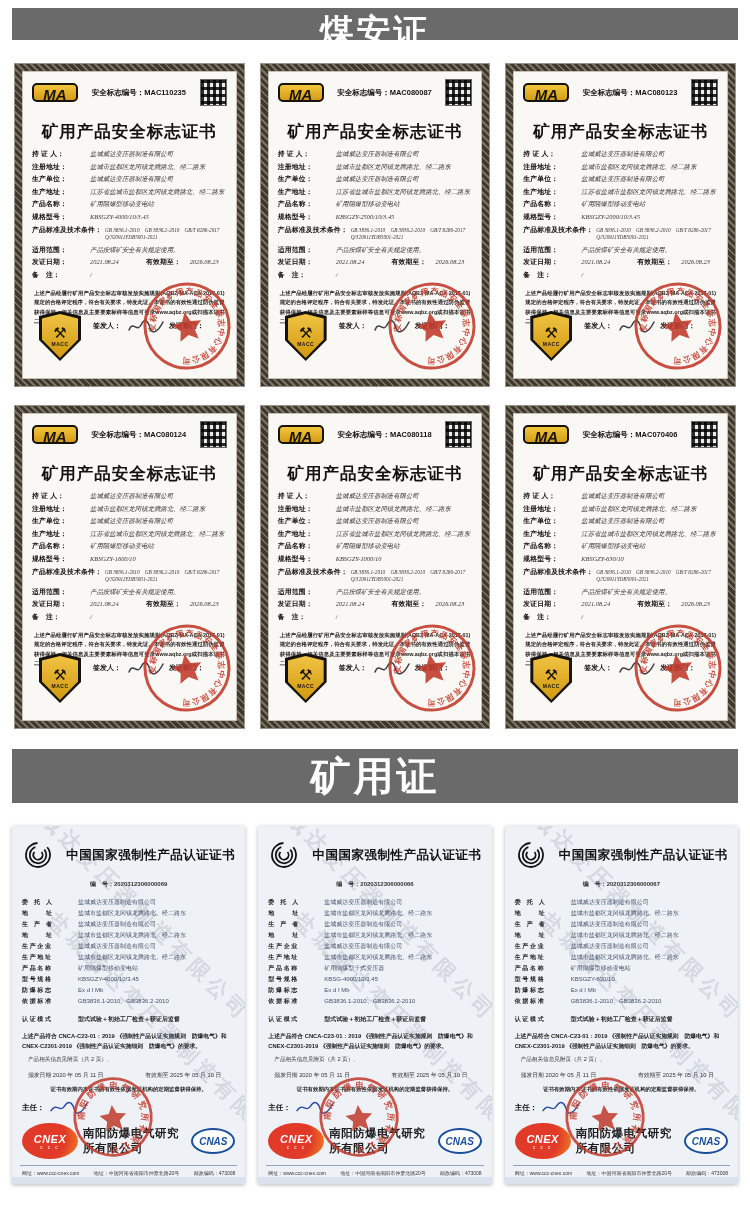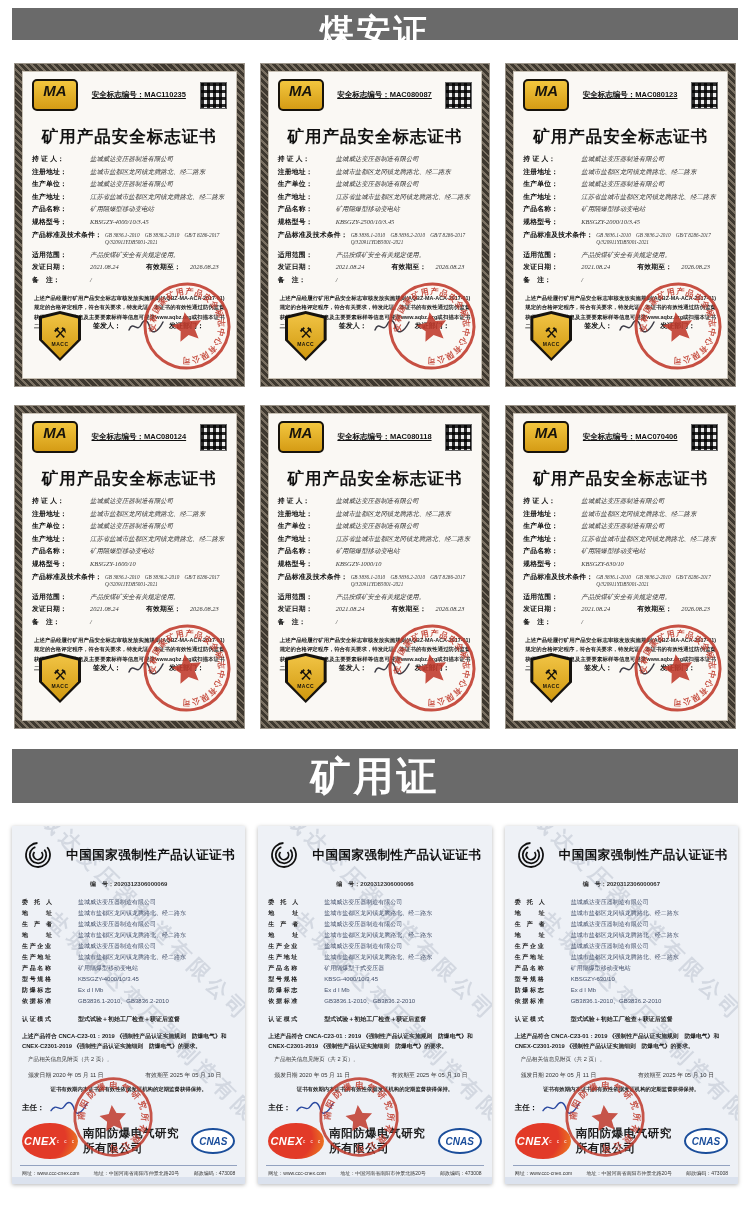--- a/index.html
+++ b/index.html
@@ -22,25 +22,25 @@
   .ma-grid { display:grid; grid-template-columns:repeat(3,1fr); gap:20px 17px; padding:24px 15px 0; }
   .ma-cert {
     height:322px; background:#f9f7f3;
     border:7px solid transparent;
     border-image:repeating-linear-gradient(45deg,#3e382f 0 3px,#7b7163 3px 5px) 7;
     box-shadow:0 0 0 1px #9b948a;
   }
   .ma-paper { height:100%; border:1px solid #c7c0b4; background:#faf8f4; padding:7px 9px 6px; position:relative; }
   .ma-head { display:flex; align-items:center; }
   .ma-logo {
-    width:46px; height:32px; flex:none;
+    width:46px; height:19px; flex:none;
     background:linear-gradient(#f2c63e,#d59c15); border:2px solid #17130c; border-radius:5px;
     color:#17130c; font-weight:900; font-style:italic; font-size:15px; text-align:center; line-height:20px;
   }
-  .ma-no { flex:1; text-align:center; font-size:7.5px; font-weight:bold; color:#111;text-decoration:underline; }
+  .ma-no { flex:1; text-align:center; font-size:7.5px; font-weight:bold; color:#111; }
   .qr {
     width:27px; height:27px; flex:none; border:1px solid #666; padding:2px;
     background:
       repeating-linear-gradient(90deg,#2b2b2b 0 3px,#f5f5f5 3px 6px),
       repeating-linear-gradient(#2b2b2b 0 3px,#f5f5f5 3px 7px);
     background-blend-mode:multiply;
   }
   .ma-title {
     text-align:center; font-family:"Liberation Serif", serif; font-weight:900;
     font-size:16.5px; letter-spacing:1px; color:#111; margin:15px 0 6px;
@@ -91,21 +91,21 @@
   .ccc-stmt { margin-top:8px; font-size:5.8px; font-weight:bold; line-height:1.65; color:#222; }
   .ccc-attach { margin-top:5px; font-size:5.6px; color:#333; padding-left:6px; }
   .ccc-dates { display:flex; margin-top:7px; font-size:5.8px; color:#333; padding-left:6px; }
   .ccc-dates .d2 { margin-left:auto; margin-right:14px; }
   .ccc-note { margin-top:6px; font-size:5.4px; font-weight:bold; text-align:center; color:#222; }
   .ccc-director { margin-top:6px; text-align:left; padding-right:14px; font-size:7.5px; font-weight:bold; color:#111; height:20px; }
   .ccc-sig { width:44px; height:18px; vertical-align:middle; }
   .ccc-orgrow { display:flex; align-items:center; justify-content:center; gap:5px; margin-top:2px; height:40px; position:relative; }
   .cnex { width:56px; height:36px; flex:none; border-radius:50%;
     background:radial-gradient(circle at 38% 42%, #e23a28 55%, #ef8c1f);
-    display:flex; flex-direction:row; align-items:center; justify-content:center; color:#fff; }
+    display:flex; flex-direction:column; align-items:center; justify-content:center; color:#fff; }
   .cnex-t { font-size:11px; font-weight:900; font-style:italic; letter-spacing:.5px; }
   .cnex-s { font-size:4.5px; letter-spacing:2px; }
   .ccc-org { font-size:11.5px; font-weight:900; color:#1b1b1b; letter-spacing:.5px; }
   .cnas { width:44px; height:26px; flex:none; border:2px solid #1b4e9b; border-radius:50%;
     background:#fff; color:#1b4e9b; font-weight:900; font-style:italic; font-size:10px;
     display:flex; align-items:center; justify-content:center; }
   .ccc-stamp { position:absolute; left:50%; margin-left:-58px; bottom:2px; width:84px; height:84px; opacity:.85; transform:rotate(-6deg); }
   .ccc-footerinfo { margin:4px -2px 0; border-top:1px solid #93a2c0; border-bottom:1px solid #93a2c0;
     display:flex; justify-content:space-between; padding:3px 2px; font-size:5px; color:#333; line-height:1.6; }
   .fb { white-space:nowrap; }

